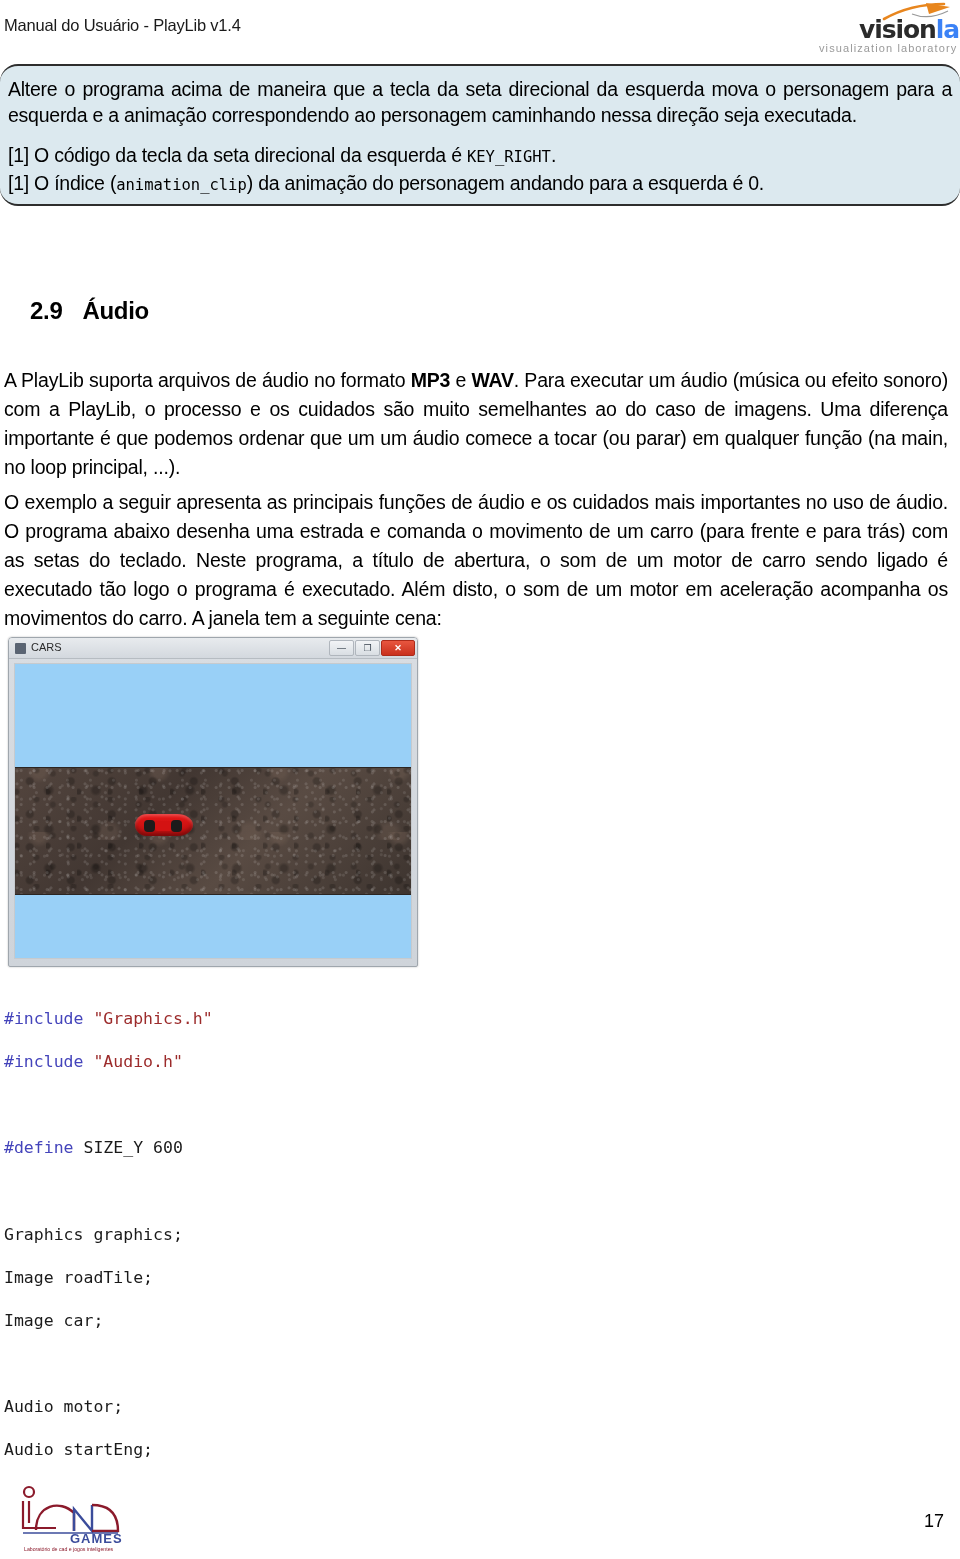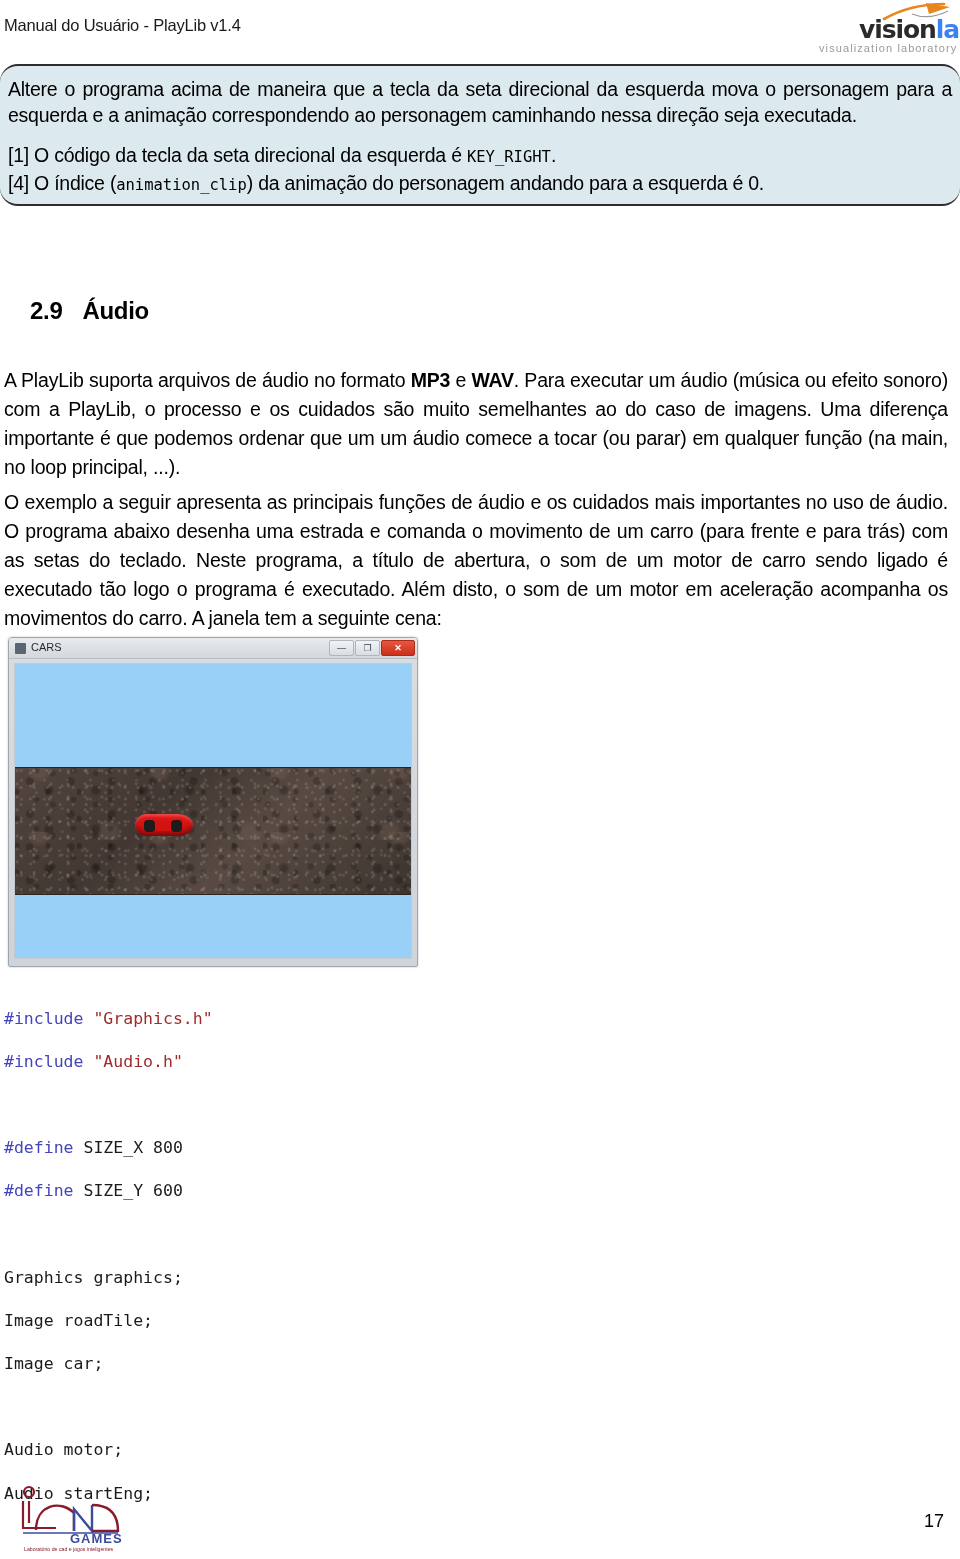--- a/index.html
+++ b/index.html
@@ -274,21 +274,21 @@
     </svg>
     <div class="vlab-word"><span class="vlab-vision">vision</span><span class="vlab-lab">lab</span></div>
     <div class="vlab-sub">visualization laboratory</div>
   </div>
 </div>
 
 <div class="exercise-box">
   <p>Altere o programa acima de maneira que a tecla da seta direcional da esquerda mova o personagem para a esquerda e a animação correspondendo ao personagem caminhando nessa direção seja executada.</p>
   <div class="ex-gap"></div>
   <p class="just-last"><span>[1] O código da tecla da seta direcional da esquerda é </span><span class="mono">KEY_RIGHT</span><span>.</span></p>
-  <p class="just-last"><span>[4] O índice (</span><span class="mono">animation_clip</span><span>) da animação do personagem andando para a esquerda é 0.</span></p>
+  <p class="just-last"><span>[1] O índice (</span><span class="mono">animation_clip</span><span>) da animação do personagem andando para a esquerda é 0.</span></p>
 </div>
 
 <div class="section-heading">
   <span class="sec-num">2.9</span><span>Áudio</span>
 </div>
 
 <div class="body-text" id="para-1"><span>A PlayLib suporta arquivos de áudio no formato </span><b>MP3</b><span> e </span><b>WAV</b><span>. Para executar um áudio (música ou efeito sonoro) com a PlayLib, o processo e os cuidados são muito semelhantes ao do caso de imagens. Uma diferença importante é que podemos ordenar que um um áudio comece a tocar (ou parar) em qualquer função (na main, no loop principal, ...).</span></div>
 
 <div class="body-text" id="para-2">O exemplo a seguir apresenta as principais funções de áudio e os cuidados mais importantes no uso de áudio. O programa abaixo desenha uma estrada e comanda o movimento de um carro (para frente e para trás) com as setas do teclado. Neste programa, a título de abertura, o som de um motor de carro sendo ligado é executado tão logo o programa é executado. Além disto, o som de um motor em aceleração acompanha os movimentos do carro. A janela tem a seguinte cena:</div>
 
@@ -318,21 +318,20 @@
         <div class="car-win-front"></div>
       </div>
     </div>
   </div>
 </div>
 
 <div class="code-block">
 <div class="line"><span class="pp">#include</span><span class="str"> "Graphics.h"</span></div>
 <div class="line"><span class="pp">#include</span><span class="str"> "Audio.h"</span></div>
 <div class="line"> </div>
-<div class="line"><span class="pp">#define</span><span> SIZE_X 800</span></div>
 <div class="line"><span class="pp">#define</span><span> SIZE_Y 600</span></div>
 <div class="line"> </div>
 <div class="line">Graphics graphics;</div>
 <div class="line">Image roadTile;</div>
 <div class="line">Image car;</div>
 <div class="line"> </div>
 <div class="line">Audio motor;</div>
 <div class="line">Audio startEng;</div>
 <div class="line"> </div>
 

